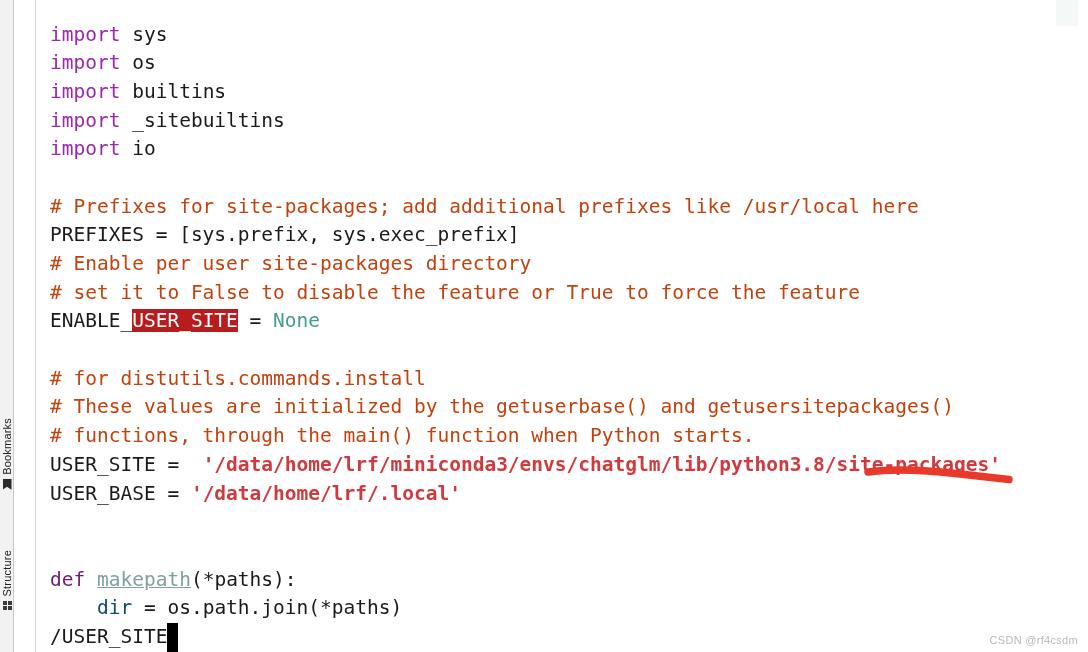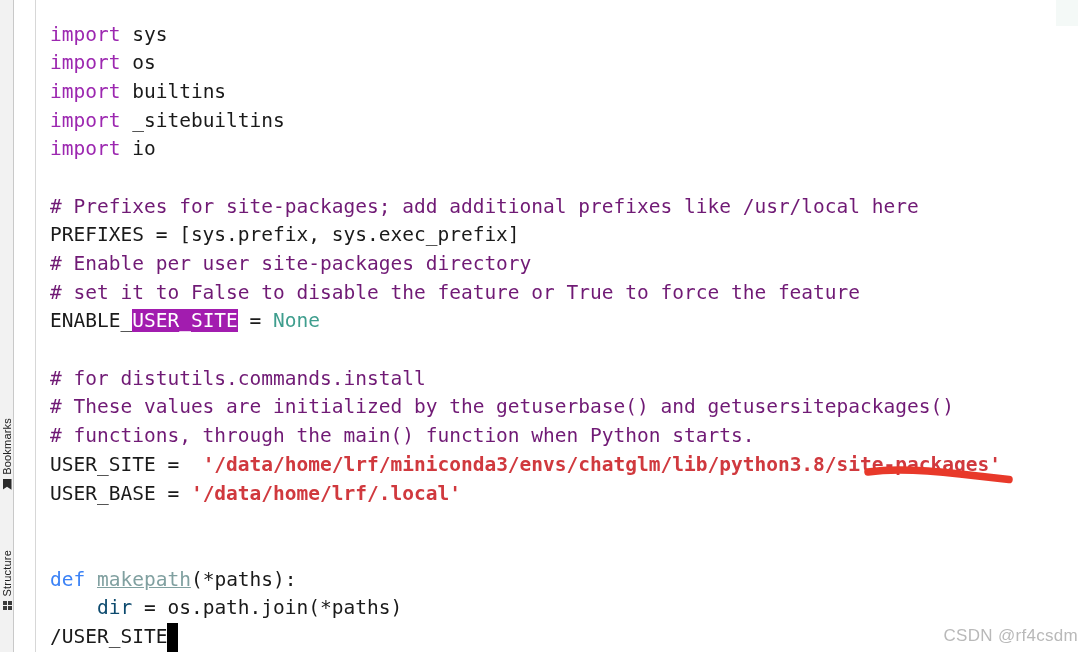--- a/index.html
+++ b/index.html
@@ -82,47 +82,47 @@
     font-family: "DejaVu Sans Mono", "Liberation Mono", monospace;
     font-size: 19.5px;
     line-height: 28.7px;
     color: #1a1a1a;
     letter-spacing: 0px;
   }
   .ln { display: block; height: 28.7px; }
 
   
   .kw     { color: #9c27b0; }          
-  .com    { color: #701a75; }          
+  .com    { color: #c2410c; }          
   .str    { color: #d0393e; font-weight: bold; }          
   .con    { color: #3f9e8e; }          
-  .def    { color: #3b82f6; }          
+  .def    { color: #701a75; }          
   .fn     { color: #80a0a0; text-decoration: underline; }          
   .var    { color: #0c4a6e; }          
   .plain  { color: #1a1a1a; }
-  .sel    { background: #a21caf; color: #ffffff; }
+  .sel    { background: #b91c1c; color: #ffffff; }
   .caret  { background: #000000; color: #000000; display:inline-block; width:11px; }
 
   
   #annotation {
     position: absolute;
     left: 828px;
     top: 463px;
     width: 150px;
     height: 24px;
     pointer-events: none;
   }
 
   
   #watermark {
     position: absolute;
     right: 10px;
     bottom: 6px;
     font-family: "Liberation Sans", sans-serif;
-    font-size: 17px;
+    font-size: 11px;
     color: #b9b9b9;
     letter-spacing: 0.3px;
   }
 
   
   #tint {
     position: absolute;
     left: 1020px; top: 0;
     width: 22px; height: 26px;
     background: #f4f9f7;

